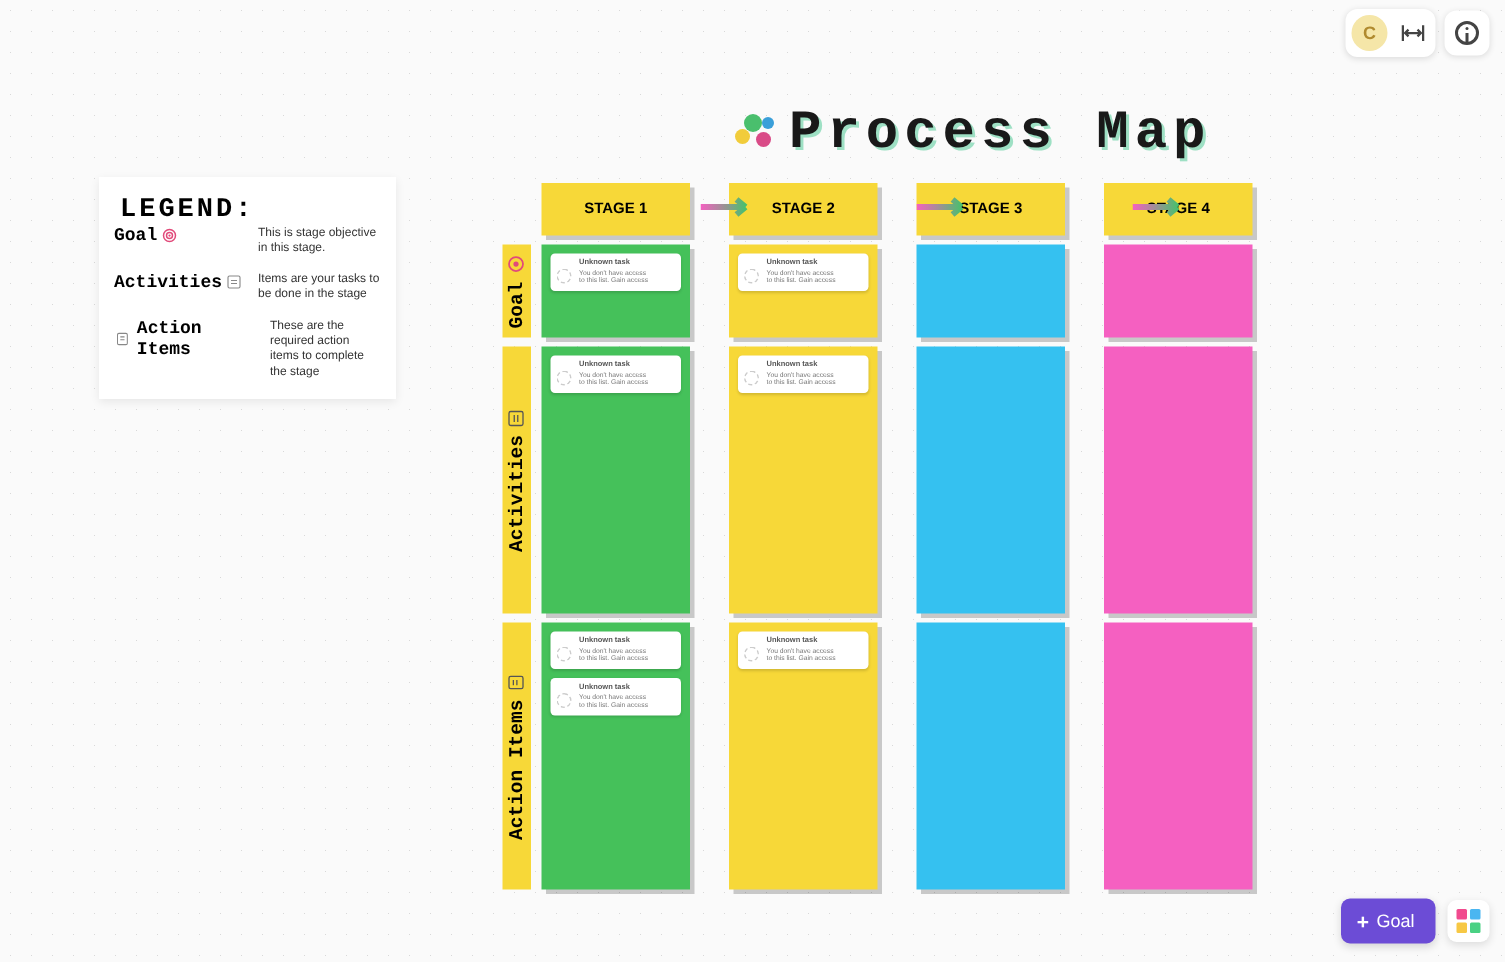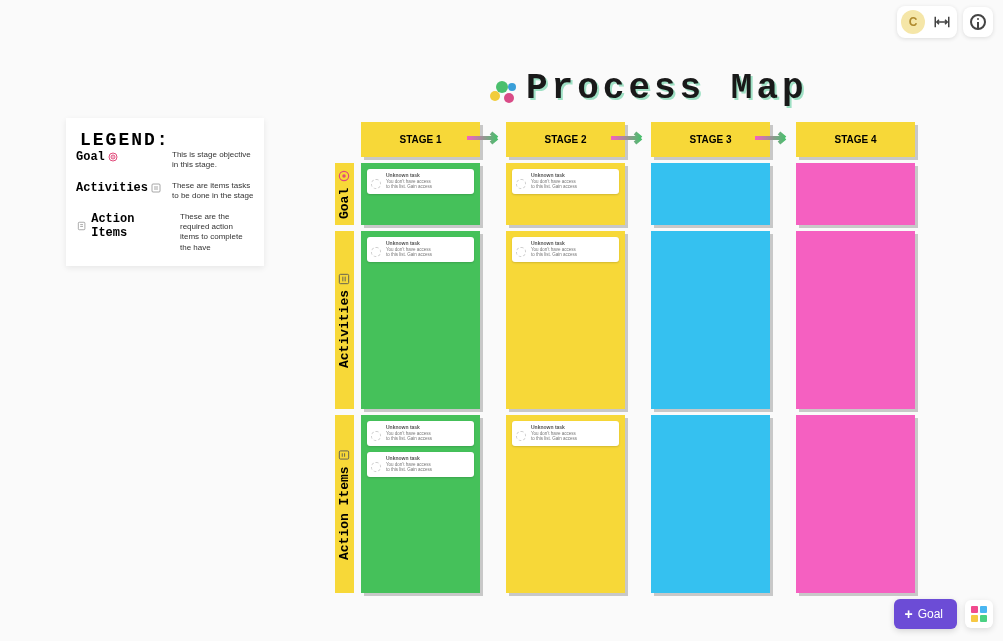--- a/index.html
+++ b/index.html
@@ -56,21 +56,21 @@
     position: absolute;
     top: 68px;
     left: 490px;
     font-family: "Courier New", monospace;
     font-weight: 800;
     font-size: 36px;
     letter-spacing: 4px;
     color: #191919;
     text-shadow: 2px 2px 0 #9ee0c4;
     display: flex;
-    align-items: flex-end;
+    align-items: center;
     gap: 6px;
   }
   .title-gears {
     width: 30px; height: 30px;
     position: relative;
   }
   .gear { position: absolute; border-radius: 50%; }
   .gear.g1 { width: 12px; height: 12px; background: #4abf6d; top: 2px; left: 6px; }
   .gear.g2 { width: 10px; height: 10px; background: #f1cc3b; top: 12px; left: 0; }
   .gear.g3 { width: 10px; height: 10px; background: #d94b87; top: 14px; left: 14px; }
@@ -115,21 +115,21 @@
     color: #333;
     line-height: 1.3;
   }
   .mini-icon { width: 12px; height: 12px; display: inline-block; }
 
   
   .board {
     position: absolute;
     top: 122px;
     left: 335px;
-    width: 580px;
+    width: 500px;
   }
   .row-label-col {
     width: 22px;
   }
   .row-label {
     background: #f7d838;
     writing-mode: vertical-rl;
     transform: rotate(180deg);
     font-family: "Courier New", monospace;
     font-weight: 700;
@@ -305,31 +305,31 @@
     <div class="legend-desc">This is stage objective in this stage.</div>
   </div>
   <div class="legend-row">
     <div class="legend-label">
       <span>Activities</span>
       <svg class="mini-icon" viewBox="0 0 24 24">
           <rect x="4" y="4" width="16" height="16" rx="2" fill="none" stroke="#888" stroke-width="1.5"></rect>
           <path d="M8 10h8M8 14h8" stroke="#888" stroke-width="1.5"></path>
         </svg>
     </div>
-    <div class="legend-desc">These are items tasks to be done in the stage</div>
+    <div class="legend-desc">Items are your tasks to be done in the stage</div>
   </div>
   <div class="legend-row">
     <div class="legend-label" style="width:96px;">
       <svg class="mini-icon" viewBox="0 0 24 24" style="margin-right:2px;">
           <rect x="5" y="4" width="14" height="16" rx="2" fill="none" stroke="#888" stroke-width="1.5"></rect>
           <path d="M9 9h6M9 13h6" stroke="#888" stroke-width="1.5"></path>
         </svg>
       <span>Action Items</span>
     </div>
-    <div class="legend-desc">These are the required action items to complete the have</div>
+    <div class="legend-desc">These are the required action items to complete the stage</div>
   </div>
 </div>
 
 <div class="board">
 
   <div class="stage-headers">
     <div class="stage-header">STAGE 1</div>
     <div class="stage-header">STAGE 2</div>
     <div class="stage-header">STAGE 3</div>
     <div class="stage-header">STAGE 4</div>

